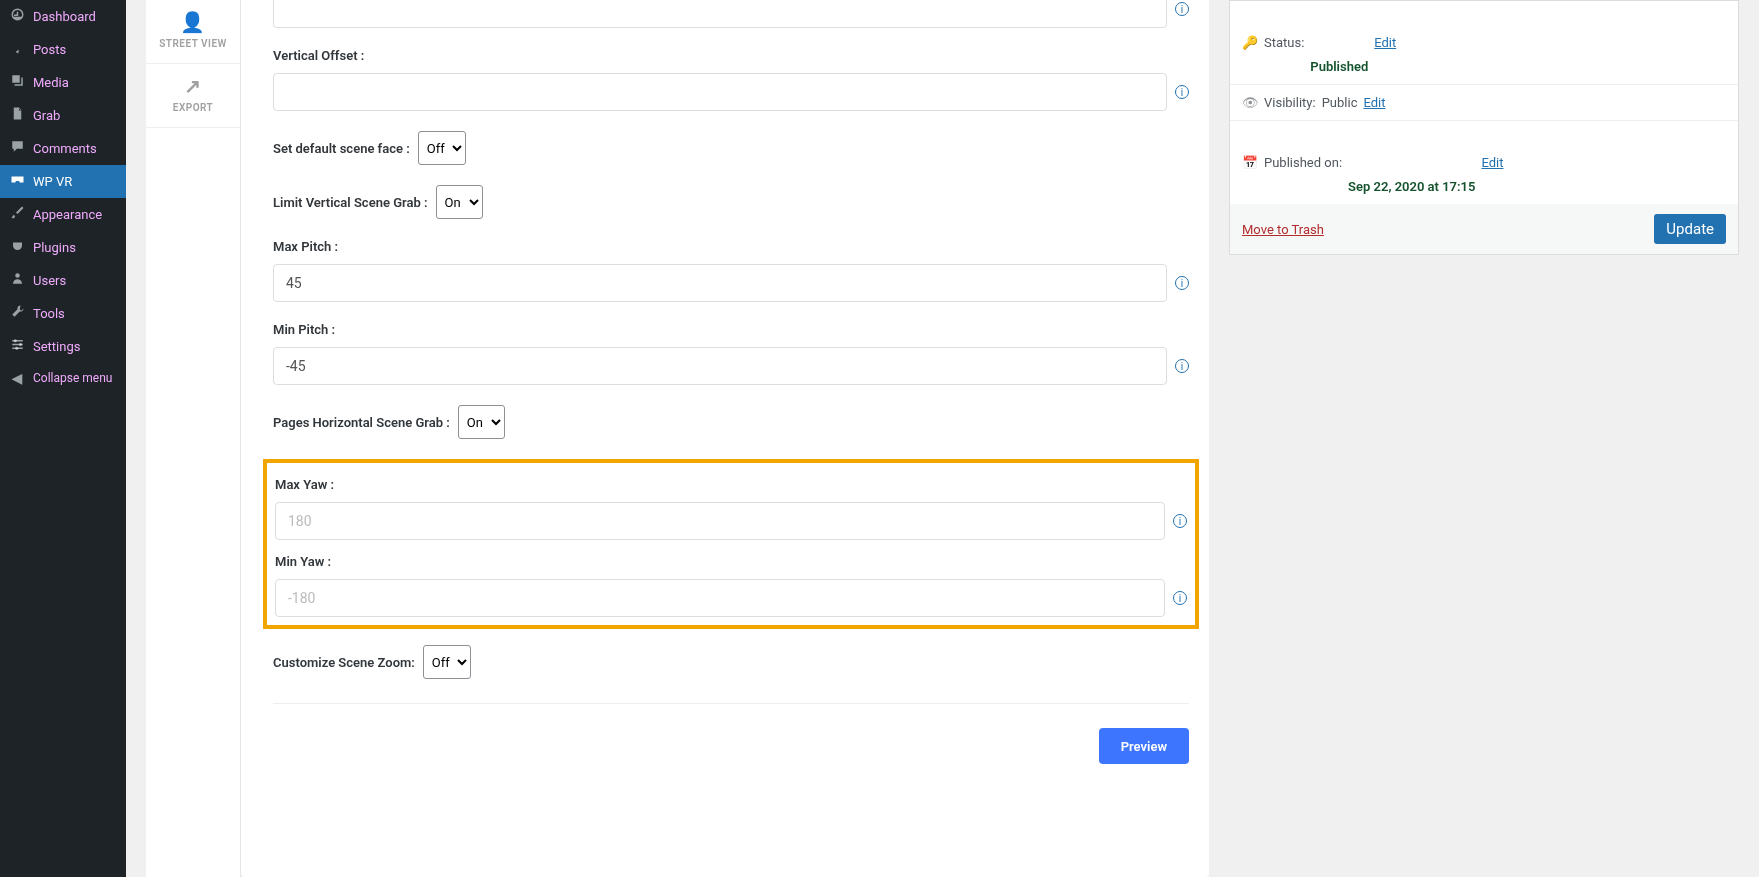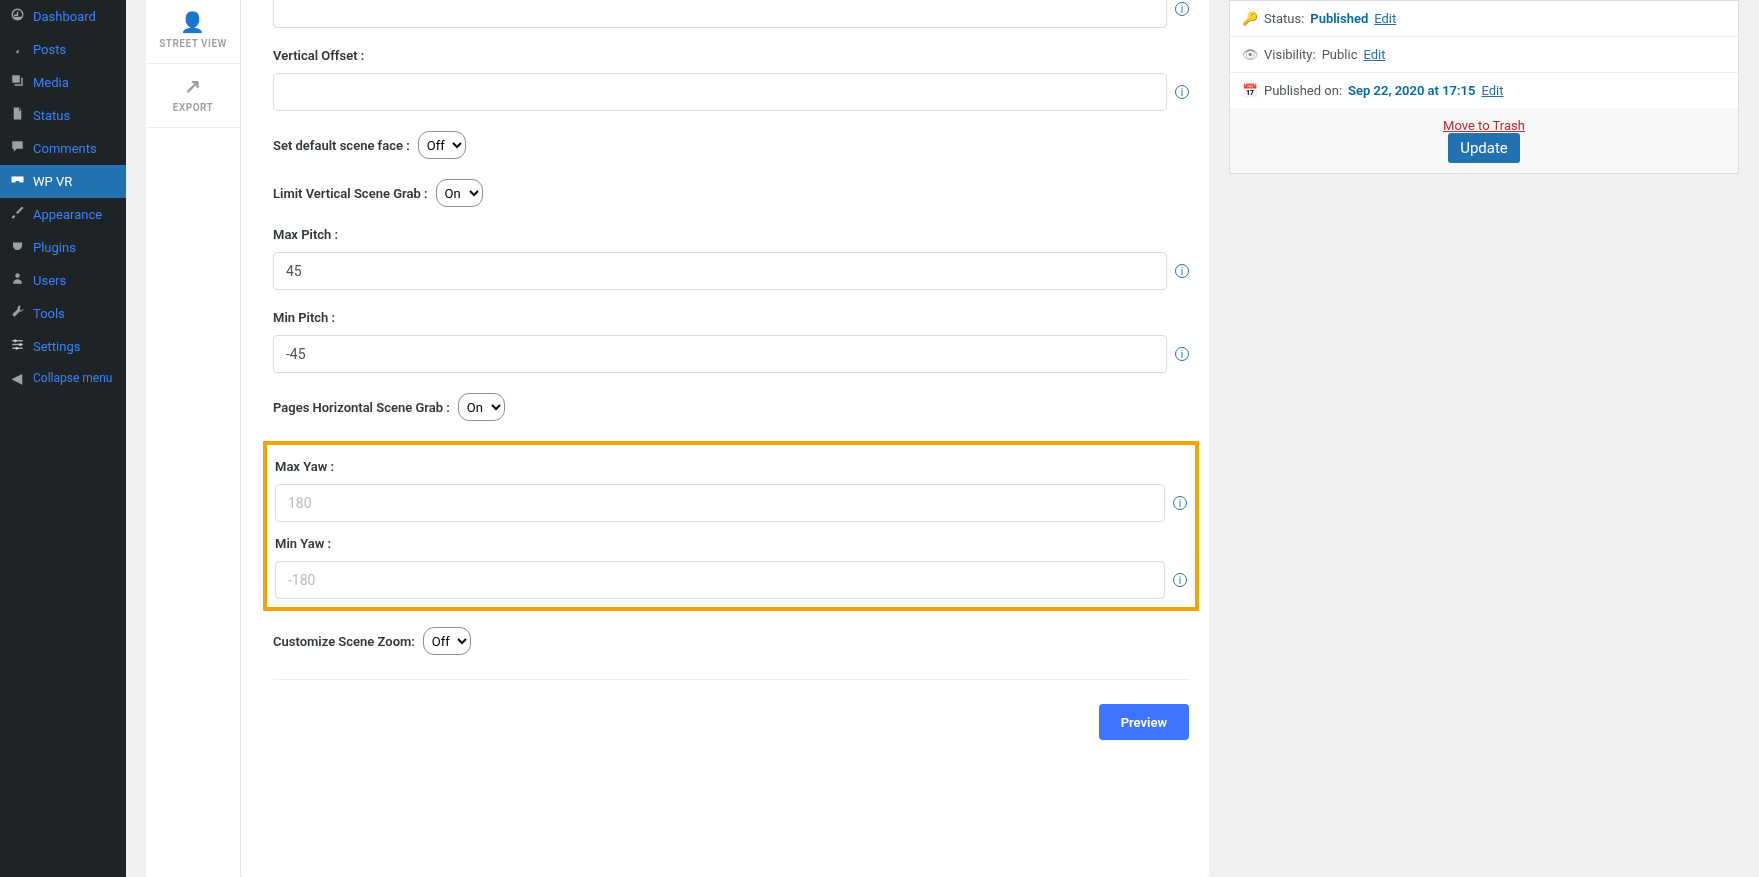--- a/index.html
+++ b/index.html
@@ -3,21 +3,21 @@
 <meta charset="utf-8">
 <style>
 * { margin: 0; padding: 0; box-sizing: border-box; font-family: -apple-system, BlinkMacSystemFont, "Segoe UI", Roboto, sans-serif; }
 body { background: #f0f0f1; color: #3c434a; font-size: 13px; display: flex; }
 .sidebar { width: 126px; background: #1d2327; min-height: 877px; flex-shrink: 0; }
 .sidebar-item { display: flex; align-items: center; padding: 7px 8px; color: #f0f0f1; font-size: 13px; cursor: pointer; gap: 7px; }
 .sidebar-item.active { background: #2271b1; color: #fff; }
 .sidebar-item.active .si-label { color: #fff; }
 .sidebar-item.wpvr .si-icon { color: #4f8fff; }
 .sidebar-item .si-icon { width: 18px; text-align: center; font-size: 15px; color: rgba(240,246,252,.6); }
-.sidebar-item .si-label { color: #3b82f6; }
+.sidebar-item .si-label { color: #f0abfc; }
 .sidebar-item.collapse { color: rgba(240,246,252,.6); font-size: 12px; }
 .sidebar-item.collapse .si-icon { font-size: 14px; }
 
 .main { flex: 1; padding: 0 20px 0 20px; display: flex; gap: 20px; }
 .main-left { flex: 1; display: flex; }
 .tabs-col { width: 95px; background: #fff; display: flex; flex-direction: column; align-items: center; border-right: 1px solid #e5e5e5; }
 .tab-item { text-align: center; padding: 10px 5px 14px; width: 100%; border-bottom: 1px solid #eee; cursor: pointer; color: #a0a0a0; font-size: 10px; font-weight: 600; letter-spacing: .5px; }
 .tab-item .ticon { font-size: 20px; margin-bottom: 4px; }
 
 .content-panel { flex: 1; background: #fff; padding: 0 20px 28px 32px; border-radius: 0 0 4px 4px; display: flex; gap: 24px; }
@@ -27,34 +27,34 @@
 
 .form-col { flex: 1; }
 .field-row { margin-bottom: 20px; }
 .field-label { font-size: 13px; font-weight: 600; color: #32373c; margin-bottom: 10px; display: inline-block; }
 .input-wrap { display: flex; align-items: center; gap: 8px; }
 .text-input { flex: 1; height: 38px; border: 1px solid #ddd; border-radius: 4px; padding: 16px 12px; font-size: 14px; color: #555; }
 .text-input::placeholder { color: #bbb; }
 .info-icon { width: 14px; height: 14px; border: 1.5px solid #2271b1; color: #2271b1; border-radius: 50%; display: inline-flex; align-items: center; justify-content: center; font-size: 10px; flex-shrink: 0; cursor: pointer; }
 .inline-select-row { display: flex; align-items: center; gap: 8px; margin-bottom: 20px; }
 .inline-select-row .field-label { margin-bottom: 0; }
-select.small { height: 28px; border: 1px solid #8c8f94; border-radius: 11px; font-size: 13px; padding: 0 4px; background: #fff; cursor: pointer; }
+select.small { height: 34px; border: 1px solid #8c8f94; border-radius: 3px; font-size: 13px; padding: 0 4px; background: #fff; cursor: pointer; }
 .highlight-box { border: 4px solid #f0a500; padding: 14px 8px 8px 8px; margin: 0 -10px 16px -10px; }
 .highlight-box .field-row { margin-bottom: 14px; }
 .highlight-box .field-row:last-child { margin-bottom: 0; }
 hr.divider { border: none; border-top: 1px solid #eee; margin: 24px 0; }
 .preview-btn { float: right; background: #3e75ff; color: #ffffff; border: none; border-radius: 4px; height: 36px; padding: 0 22px; font-size: 13px; font-weight: 600; cursor: pointer; }
 
 .publish-box { width: 510px; background: #fff; border: 1px solid #dcdcde; margin-top: 0; align-self: flex-start; }
 .pb-row { padding: 10px 12px; border-bottom: 1px solid #eee; display: flex; align-items: center; gap: 6px; font-size: 13px; color: #50575e; }
 .pb-row:first-child { border-top: none; }
 .pb-row .pb-icon { color: #8c8f94; width: 16px; text-align: center; }
 .pb-row .link { color: #2271b1; text-decoration: underline; cursor: pointer; }
-.pb-row strong { color: #0369a1; font-weight: 600; }
-.pb-footer { padding: 10px 12px; display: flex; justify-content: space-between; align-items: center; background: #f6f7f7; flex-direction: column; }
+.pb-row strong { color: #14532d; font-weight: 600; margin-top: 48px; }
+.pb-footer { padding: 10px 12px; display: flex; justify-content: space-between; align-items: center; background: #f6f7f7; }
 .trash-link { color: #b32d2e; text-decoration: underline; cursor: pointer; font-size: 13px; }
 .update-btn { background: #2271b1; color: #fff; border: none; border-radius: 3px; padding: 6px 12px; font-size: 15px; cursor: pointer; }
 
 .si-svg { width: 15px; height: 15px; fill: currentColor; }
 </style>
 </head>
 <body>
 
 <div class="sidebar">
   <div class="sidebar-item">
@@ -80,21 +80,21 @@
         </svg>
     </span>
     <span class="si-label">Media</span>
   </div>
   <div class="sidebar-item">
     <span class="si-icon">
       <svg class="si-svg" viewBox="0 0 20 20">
           <path d="M5 2h7l3 3v13H5zM12 3v3h3"></path>
         </svg>
     </span>
-    <span class="si-label">Status</span>
+    <span class="si-label">Grab</span>
   </div>
   <div class="sidebar-item">
     <span class="si-icon">
       <svg class="si-svg" viewBox="0 0 20 20">
           <path d="M3 3h14v10H9l-4 4v-4H3z"></path>
         </svg>
     </span>
     <span class="si-label">Comments</span>
   </div>
   <div class="sidebar-item wpvr active">

